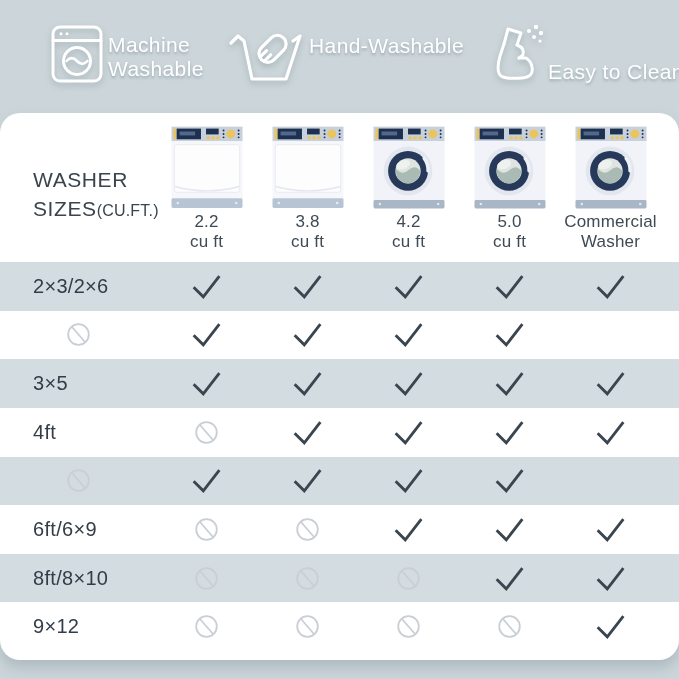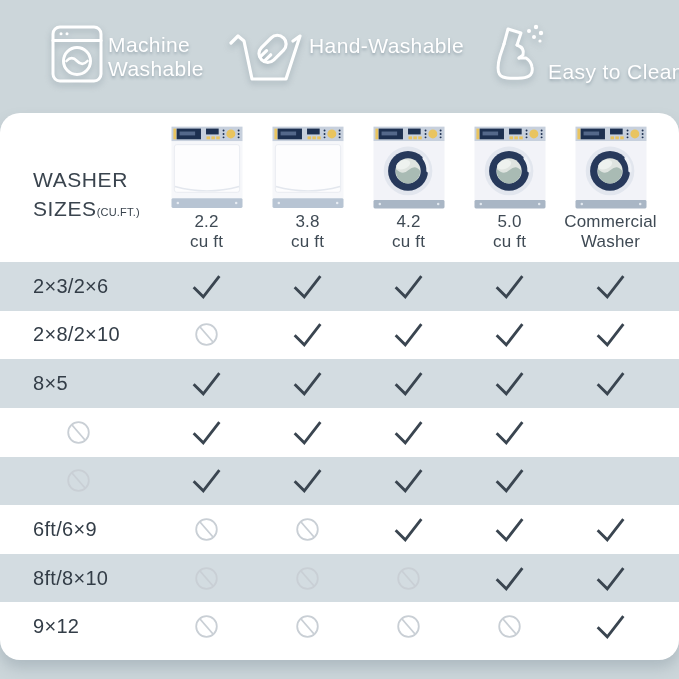--- a/index.html
+++ b/index.html
@@ -38,21 +38,21 @@
     box-shadow:0 8px 14px rgba(96,115,128,.28);
     overflow:hidden;
   }
   .grid-cols{display:grid;grid-template-columns:156px repeat(5,1fr);padding-right:18px;}
   .thead{height:149px;align-items:end;}
   .sizes-label{
     align-self:center;padding-left:33px;padding-top:14px;
     font-size:21px;letter-spacing:.6px;color:var(--heading-text);
     line-height:1.35;font-weight:500;
   }
-  .sizes-label .suffix{font-size:11px;letter-spacing:.2px;}
+  .sizes-label .suffix{font-size:16px;letter-spacing:.2px;}
   .washer-col{text-align:center;padding-bottom:10px;}
   .washer-img{display:flex;justify-content:center;}
   .washer-img svg{display:block;}
   .washer-caption{
     margin-top:2px;font-size:17px;line-height:1.18;color:var(--caption-text);
     letter-spacing:.2px;
   }
   .rows{position:absolute;left:0;top:149px;right:0;bottom:0;
     display:flex;flex-direction:column;padding-bottom:9px;}
   .trow{flex:1;align-items:center;}
@@ -291,21 +291,20 @@
             <polyline points="2,11 9.5,18.5 22,2.5" fill="none" stroke="var(--check-color)" stroke-width="2.2"></polyline>
           </svg>
         </div>
         <div class="cell">
           <svg width="31" height="27" viewBox="0 0 24 21">
             <polyline points="2,11 9.5,18.5 22,2.5" fill="none" stroke="var(--check-color)" stroke-width="2.2"></polyline>
           </svg>
         </div>
       </div>
       <div class="trow grid-cols">
-        <div class="size">2×8/2×10</div>
         <div class="cell">
           <svg width="27" height="27" viewBox="0 0 27 27">
             <circle cx="13.5" cy="13.5" r="10.3" fill="none" stroke="var(--ban-color)" stroke-width="1.8"></circle>
             <line x1="7" y1="6" x2="20" y2="21" stroke="var(--ban-color)" stroke-width="1.8"></line>
           </svg>
         </div>
         <div class="cell">
           <svg width="31" height="27" viewBox="0 0 24 21">
             <polyline points="2,11 9.5,18.5 22,2.5" fill="none" stroke="var(--check-color)" stroke-width="2.2"></polyline>
           </svg>
@@ -320,21 +319,21 @@
             <polyline points="2,11 9.5,18.5 22,2.5" fill="none" stroke="var(--check-color)" stroke-width="2.2"></polyline>
           </svg>
         </div>
         <div class="cell">
           <svg width="31" height="27" viewBox="0 0 24 21">
             <polyline points="2,11 9.5,18.5 22,2.5" fill="none" stroke="var(--check-color)" stroke-width="2.2"></polyline>
           </svg>
         </div>
       </div>
       <div class="trow grid-cols gray">
-        <div class="size">8×5</div>
+        <div class="size">3×5</div>
         <div class="cell">
           <svg width="31" height="27" viewBox="0 0 24 21">
             <polyline points="2,11 9.5,18.5 22,2.5" fill="none" stroke="var(--check-color)" stroke-width="2.2"></polyline>
           </svg>
         </div>
         <div class="cell">
           <svg width="31" height="27" viewBox="0 0 24 21">
             <polyline points="2,11 9.5,18.5 22,2.5" fill="none" stroke="var(--check-color)" stroke-width="2.2"></polyline>
           </svg>
         </div>
@@ -348,20 +347,21 @@
             <polyline points="2,11 9.5,18.5 22,2.5" fill="none" stroke="var(--check-color)" stroke-width="2.2"></polyline>
           </svg>
         </div>
         <div class="cell">
           <svg width="31" height="27" viewBox="0 0 24 21">
             <polyline points="2,11 9.5,18.5 22,2.5" fill="none" stroke="var(--check-color)" stroke-width="2.2"></polyline>
           </svg>
         </div>
       </div>
       <div class="trow grid-cols">
+        <div class="size">4ft</div>
         <div class="cell">
           <svg width="27" height="27" viewBox="0 0 27 27">
             <circle cx="13.5" cy="13.5" r="10.3" fill="none" stroke="var(--ban-color)" stroke-width="1.8"></circle>
             <line x1="7" y1="6" x2="20" y2="21" stroke="var(--ban-color)" stroke-width="1.8"></line>
           </svg>
         </div>
         <div class="cell">
           <svg width="31" height="27" viewBox="0 0 24 21">
             <polyline points="2,11 9.5,18.5 22,2.5" fill="none" stroke="var(--check-color)" stroke-width="2.2"></polyline>
           </svg>

